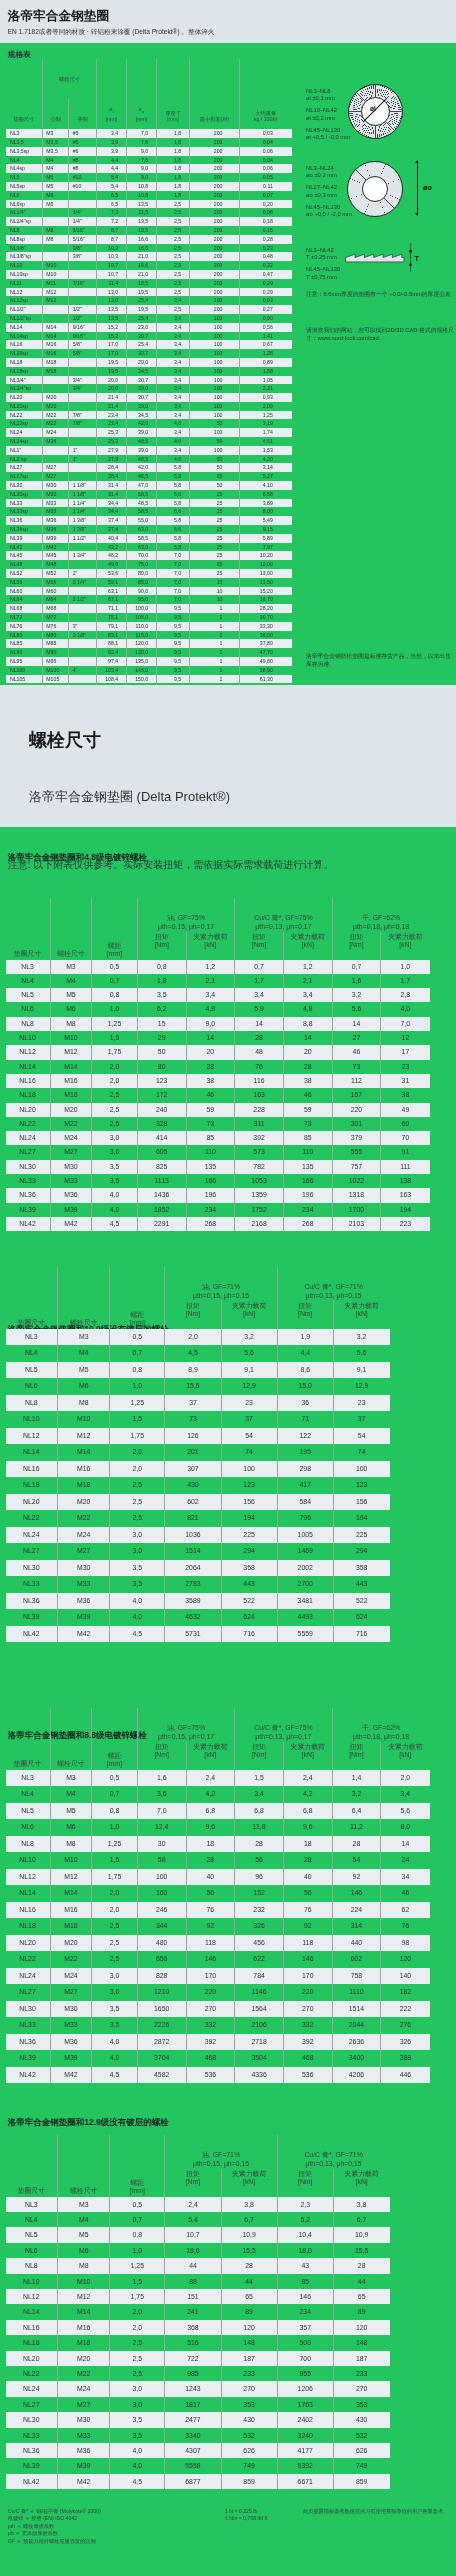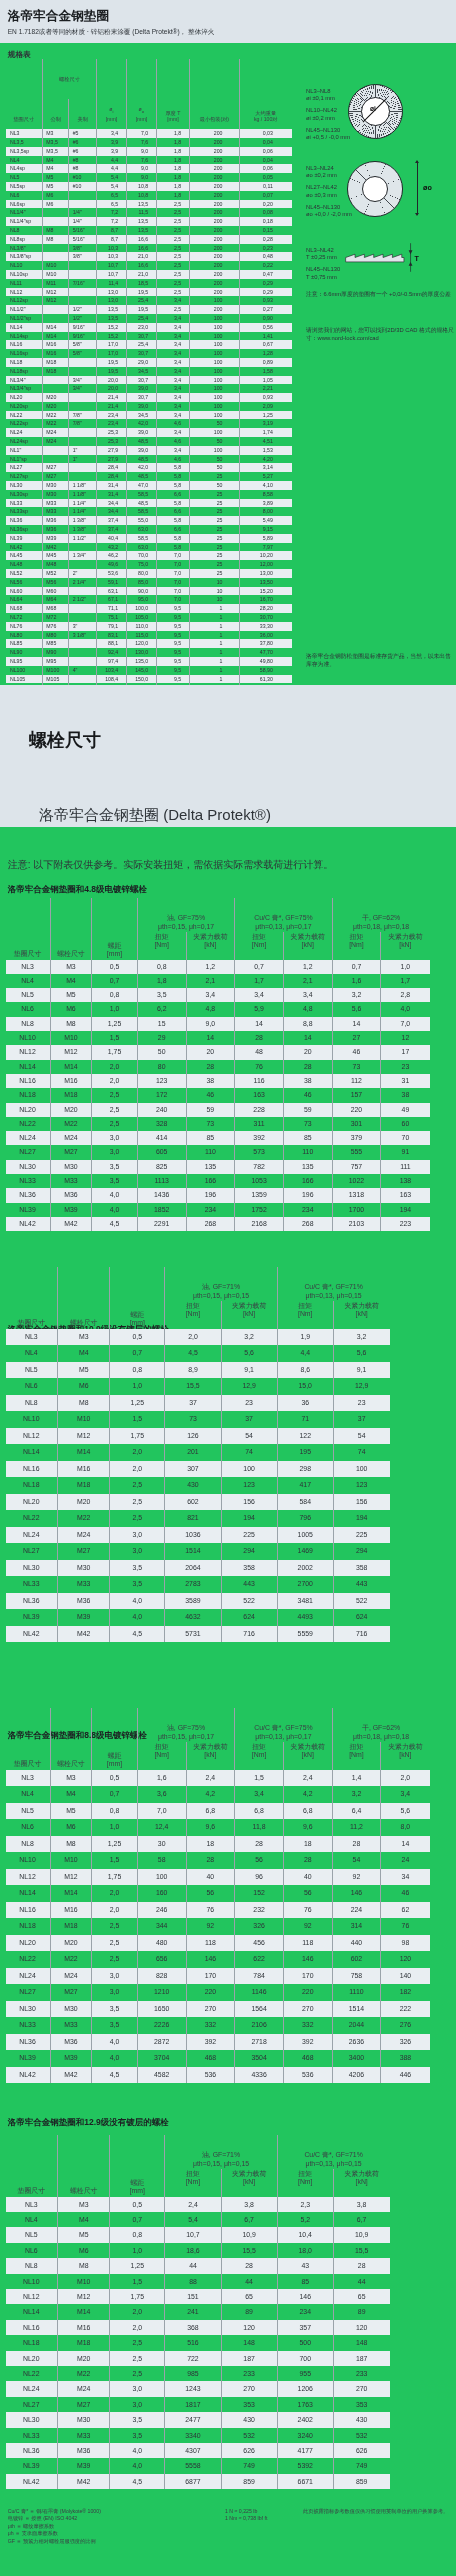--- a/index.html
+++ b/index.html
@@ -39,21 +39,21 @@
   .dim-v{position:absolute;left:417px;top:161px;width:0.8px;height:54px;background:#23272b;}
   .dim-v::before,.dim-v::after{content:"";position:absolute;left:-1.9px;border:2.2px solid transparent;}
   .dim-v::before{top:-0.6px;border-bottom:3.9px solid #23272b;border-top:0;}
   .dim-v::after{bottom:-0.6px;border-top:3.9px solid #23272b;border-bottom:0;}
   .phi-o-label{position:absolute;left:423px;top:183px;font-size:7.2px;font-weight:bold;color:#111;}
   #profile-svg{position:absolute;left:341px;top:241px;}
   .note-small{position:absolute;left:306px;width:150px;font-size:5.8px;line-height:7.7px;}
   
   #band2{top:685px;height:142px;}
   #tq-title{position:absolute;left:29px;top:728px;font-size:18px;font-weight:bold;color:#16181a;}
-  #tq-subtitle{position:absolute;left:29px;top:806px;font-size:15px;color:#2e3338;margin-left:10px;}
+  #tq-subtitle{position:absolute;left:29px;top:788px;font-size:13px;color:#2e3338;}
   #tq-note{position:absolute;left:7.7px;top:858px;font-size:10px;}
   .tq-table-title{position:absolute;left:7.7px;font-size:8.5px;font-weight:bold;color:#1c1f22;}
   .tq{position:absolute;left:5.5px;font-size:6.9px;}
   .tq th{font-weight:normal;color:#3a3f44;font-size:6.9px;line-height:8.3px;vertical-align:middle;}
   .tq thead tr:first-child th{height:33px;vertical-align:bottom;padding-bottom:1.1px;}
   .tq thead tr:last-child th{height:26.4px;vertical-align:top;padding-top:1.1px;}
   .tq th.maincol{vertical-align:middle;}
   .tq tbody td{text-align:center;}
   .tq tbody tr:nth-child(odd){background:#e9eef2;}
   #t1 tbody td{height:14.3px;line-height:14.3px;}
@@ -842,21 +842,21 @@
 
   <div class="note-small" style="top:291px">注意：6.6mm厚度的垫圈有一个 +0,0/-0.5mm的厚度公差</div>
   <div class="note-small" style="top:327px">请浏览我们的网站，您可以找到2D/3D CAD 格式的规格尺寸：www.nord-lock.com/cad</div>
   <div class="note-small" style="top:653px">洛帝牢合金钢防松垫圈是标准存货产品，当然，以未出售库存为准。</div>
 
   <div id="band2" class="band"></div>
   <div id="tq-title">螺栓尺寸</div>
   <div id="tq-subtitle">洛帝牢合金钢垫圈 (Delta Protekt®)</div>
   <div id="tq-note">注意: 以下附表仅供参考。实际安装扭矩，需依据实际需求载荷进行计算。</div>
 
-  <div class="tq-table-title" style="top:884px">洛帝牢合金钢垫圈和4.8级电镀锌螺栓</div>
+  <div class="tq-table-title" style="top:852px">洛帝牢合金钢垫圈和4.8级电镀锌螺栓</div>
   <table id="t1" class="tq" style="top:898px;width:424px">
     <colgroup>
         <col style="width:44px">
         <col style="width:41px">
         <col style="width:45px">
         <col span="6" style="width:48px">
       </colgroup>
     <thead>
       <tr>
         <th rowspan="2" class="maincol">垫圈尺寸</th>

